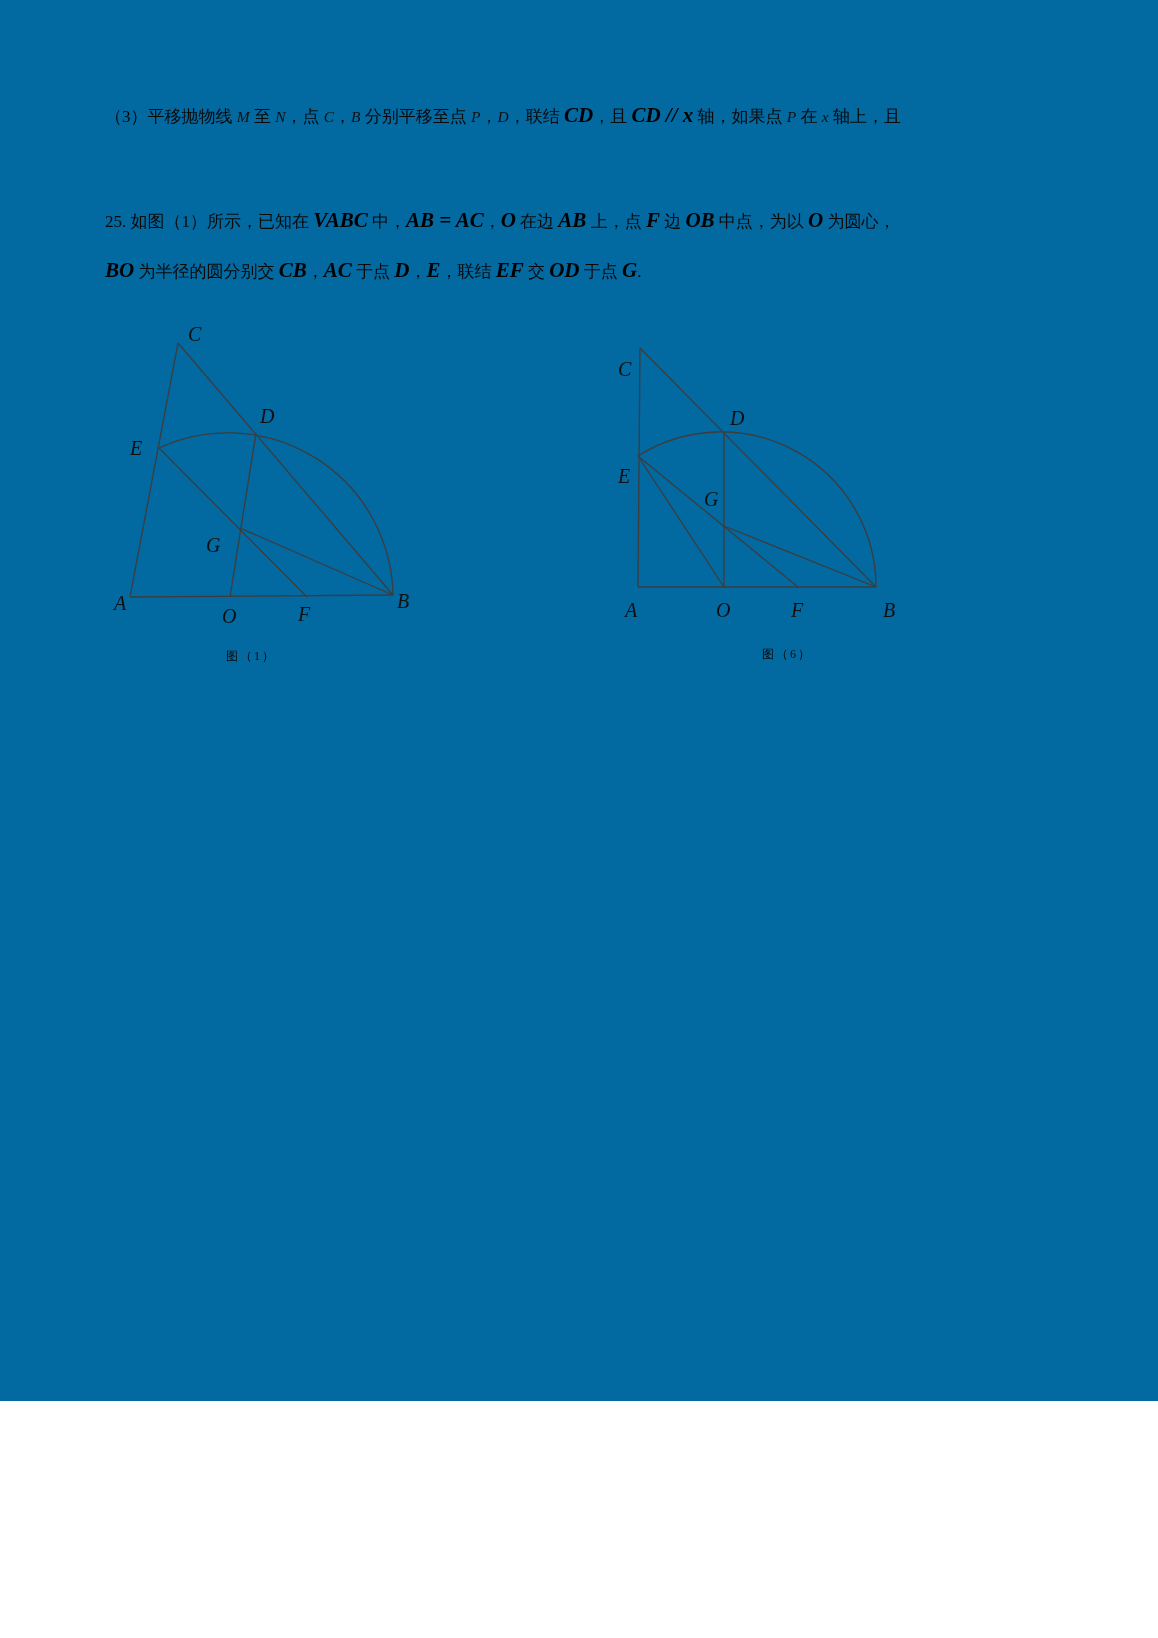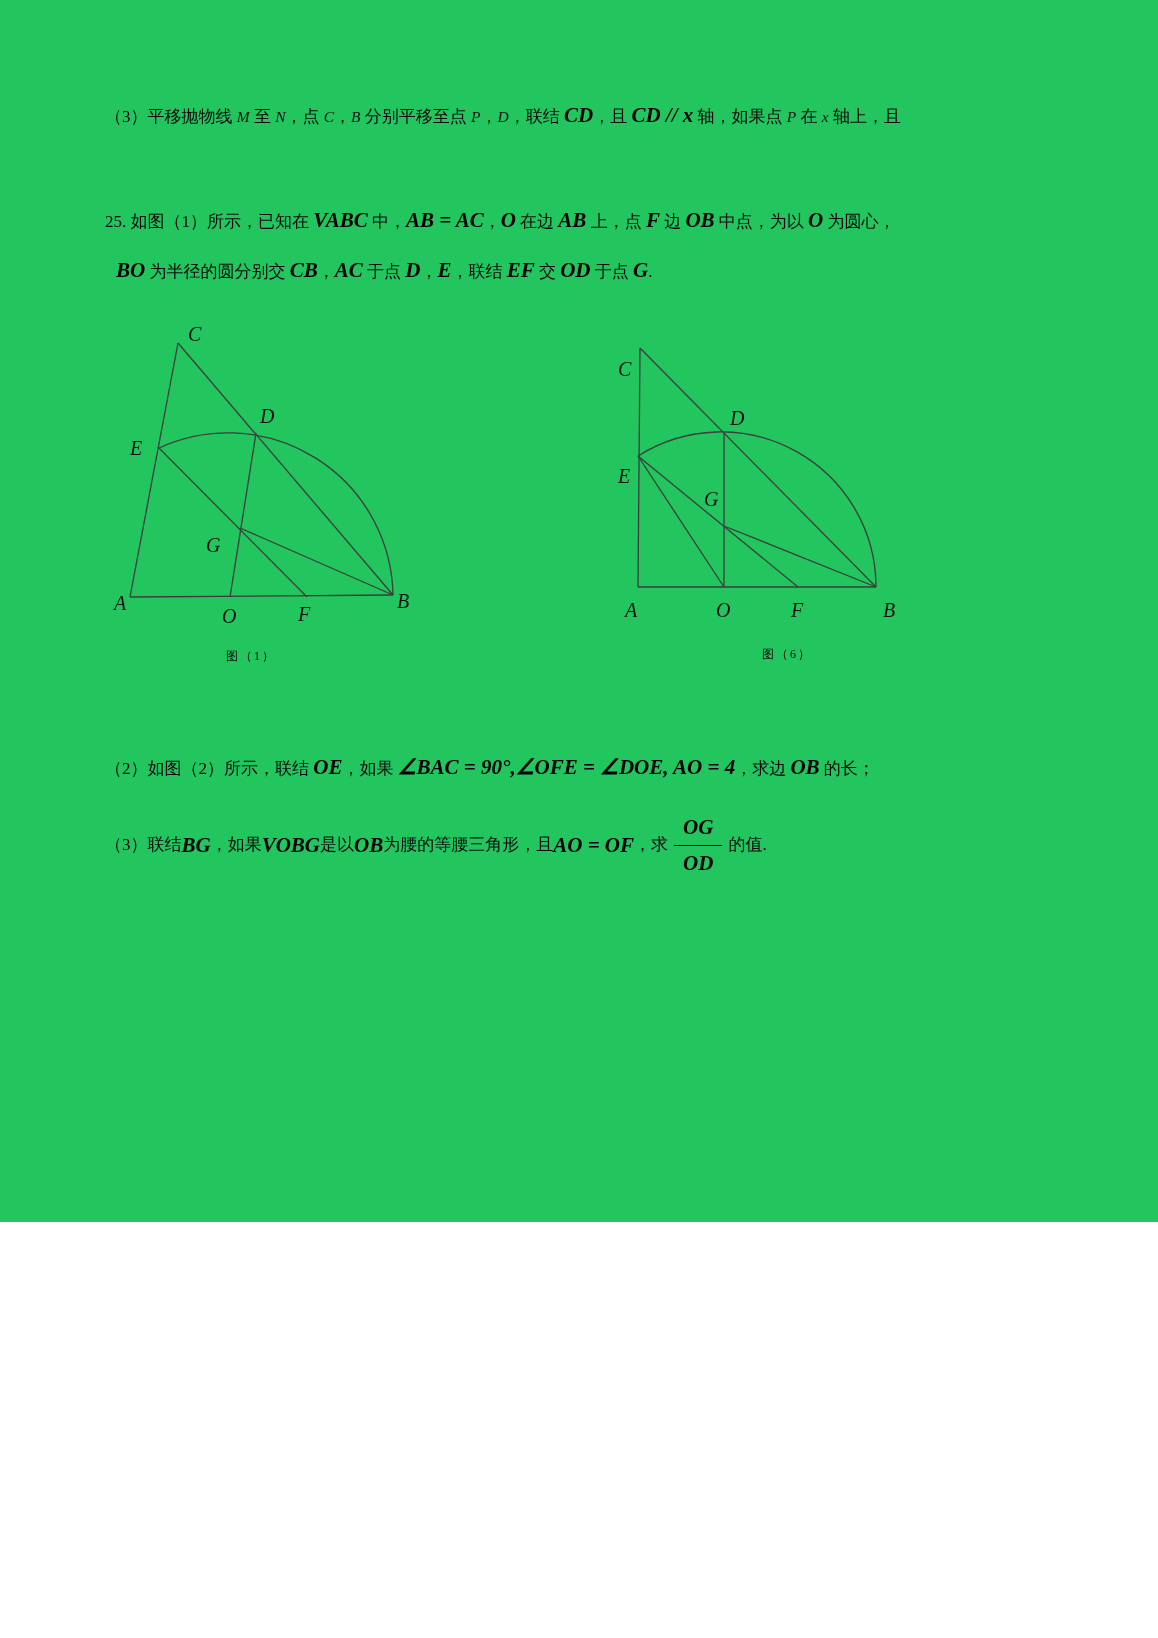--- a/index.html
+++ b/index.html
@@ -1,19 +1,19 @@
 <!DOCTYPE html>
 <html><head>
 <meta charset="utf-8">
 <style>
   * { margin:0; padding:0; box-sizing:border-box; }
   html,body { background:#ffffff; }
   .page {
-    position:relative; width:1158px; height:1222px;
-    background:#22c55e; overflow:hidden;
+    position:relative; width:1158px; height:1401px;
+    background:#0369a1; overflow:hidden;
     font-family:"Liberation Serif", serif; color:#000;
   }
   .line { position:absolute; white-space:nowrap; line-height:30px; }
   .cn   { font-size:17px; font-family:"Liberation Serif", serif; color:#0a0a0a; }
   .m-lg { font-size:21px; font-family:"Liberation Serif", serif;
           font-style:italic; font-weight:bold; color:#000; }
   .m-sm { font-size:15.5px; font-family:"Liberation Serif", serif;
           font-style:italic; color:#111; }
   .q3row { display:flex; align-items:center; }
   .frac { display:inline-flex; flex-direction:column; align-items:center;
@@ -32,21 +32,21 @@
 
 <div class="page">
 
   <div class="line" style="left:105px; top:100px;">
     <span class="cn">（3）平移抛物线 </span><span class="m-sm">M</span><span class="cn"> 至 </span><span class="m-sm">N</span><span class="cn">，点 </span><span class="m-sm">C</span><span class="cn">，</span><span class="m-sm">B</span><span class="cn"> 分别平移至点 </span><span class="m-sm">P</span><span class="cn">，</span><span class="m-sm">D</span><span class="cn">，联结 </span><span class="m-lg">CD</span><span class="cn">，且 </span><span class="m-lg">CD // x</span><span class="cn"> 轴，如果点 </span><span class="m-sm">P</span><span class="cn"> 在 </span><span class="m-sm">x</span><span class="cn"> 轴上，且</span>
   </div>
 
   <div class="line" style="left:105px; top:205px;">
     <span class="cn">25.  如图（1）所示，已知在 </span><span class="m-lg">VABC</span><span class="cn"> 中，</span><span class="m-lg">AB = AC</span><span class="cn">，</span><span class="m-lg">O</span><span class="cn"> 在边 </span><span class="m-lg">AB</span><span class="cn"> 上，点 </span><span class="m-lg">F</span><span class="cn"> 边 </span><span class="m-lg">OB</span><span class="cn"> 中点，为以 </span><span class="m-lg">O</span><span class="cn"> 为圆心，</span>
   </div>
-  <div class="line" style="left:105px; top:255px;margin-left:11px;">
+  <div class="line" style="left:105px; top:255px;">
     <span class="m-lg">BO</span><span class="cn"> 为半径的圆分别交 </span><span class="m-lg">CB</span><span class="cn">，</span><span class="m-lg">AC</span><span class="cn"> 于点 </span><span class="m-lg">D</span><span class="cn">，</span><span class="m-lg">E</span><span class="cn">，联结 </span><span class="m-lg">EF</span><span class="cn"> 交 </span><span class="m-lg">OD</span><span class="cn"> 于点 </span><span class="m-lg">G</span><span class="cn">.</span>
   </div>
 
   <svg class="figure" style="left:110px; top:305px;" width="312" height="330" viewBox="0 0 312 330">
     <line class="geo" x1="20" y1="292" x2="68" y2="38"></line>
     <line class="geo" x1="20" y1="292" x2="283" y2="290"></line>
     <line class="geo" x1="68" y1="38" x2="283" y2="290"></line>
     <line class="geo" x1="120" y1="292" x2="146" y2="128"></line>
     <line class="geo" x1="49" y1="143" x2="197" y2="292"></line>
     <line class="geo" x1="130" y1="223" x2="283" y2="290"></line>
@@ -77,34 +77,15 @@
     <text class="svg-label" x="37" y="287">A</text>
     <text class="svg-label" x="128" y="287">O</text>
     <text class="svg-label" x="203" y="287">F</text>
     <text class="svg-label" x="295" y="287">B</text>
   </svg>
 
   <div class="caption" style="left:151px; top:648px;">图（1）</div>
   <div class="caption" style="left:687px; top:646px;">图（6）</div>
 
 
-  <div class="line" style="left:105px; top:752px;">
-    <span class="cn">（2）如图（2）所示，联结 </span><span class="m-lg">OE</span><span class="cn">，如果 </span><span class="m-lg">∠BAC = 90°,∠OFE = ∠DOE, AO = 4</span><span class="cn">，求边 </span><span class="m-lg">OB</span><span class="cn"> 的长；</span>
-  </div>
 
-  <div class="line q3row" style="left:105px; top:800px; height:90px;">
-    <span class="cn">（3）联结 </span>
-      <span class="m-lg">BG</span>
-      <span class="cn">，如果 </span>
-      <span class="m-lg">VOBG</span>
-      <span class="cn"> 是以 </span>
-      <span class="m-lg">OB</span>
-      <span class="cn"> 为腰的等腰三角形，且 </span>
-      <span class="m-lg">AO = OF</span>
-      <span class="cn">，求</span>
-      <span class="frac">
-        <span class="m-lg num">OG</span>
-        <span class="m-lg den">OD</span>
-      </span>
-      <span class="cn"> 的值.</span>
-  </div>
 
 </div>
 
 </body></html>

